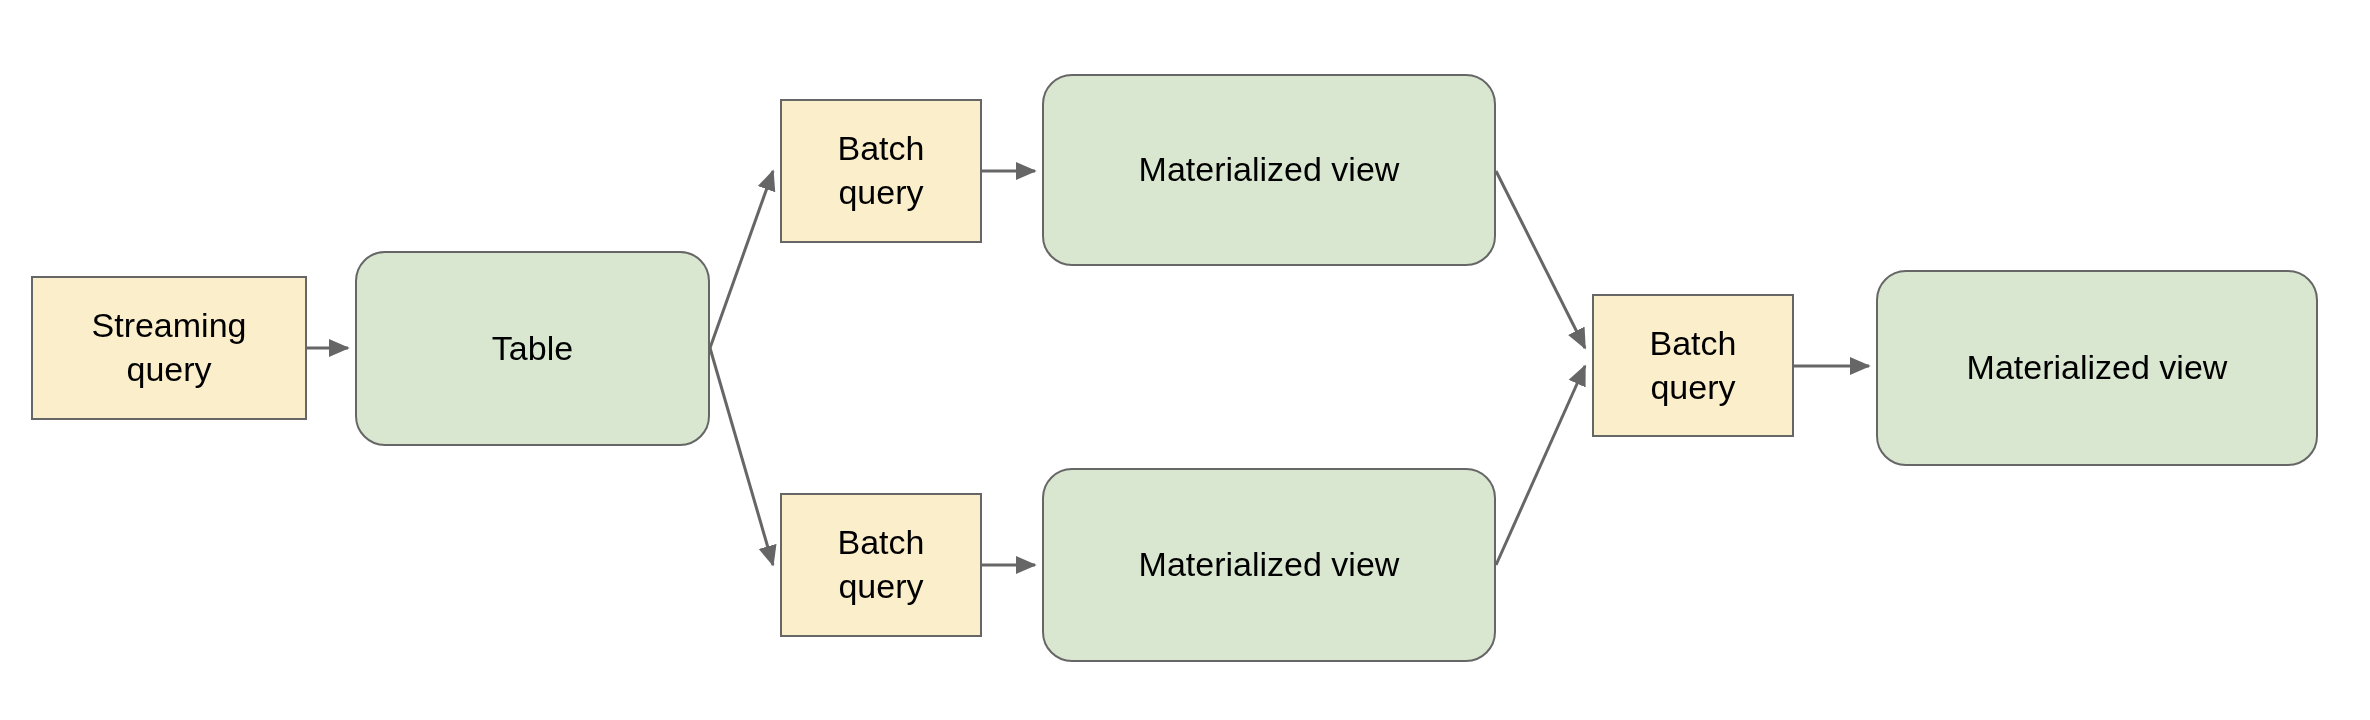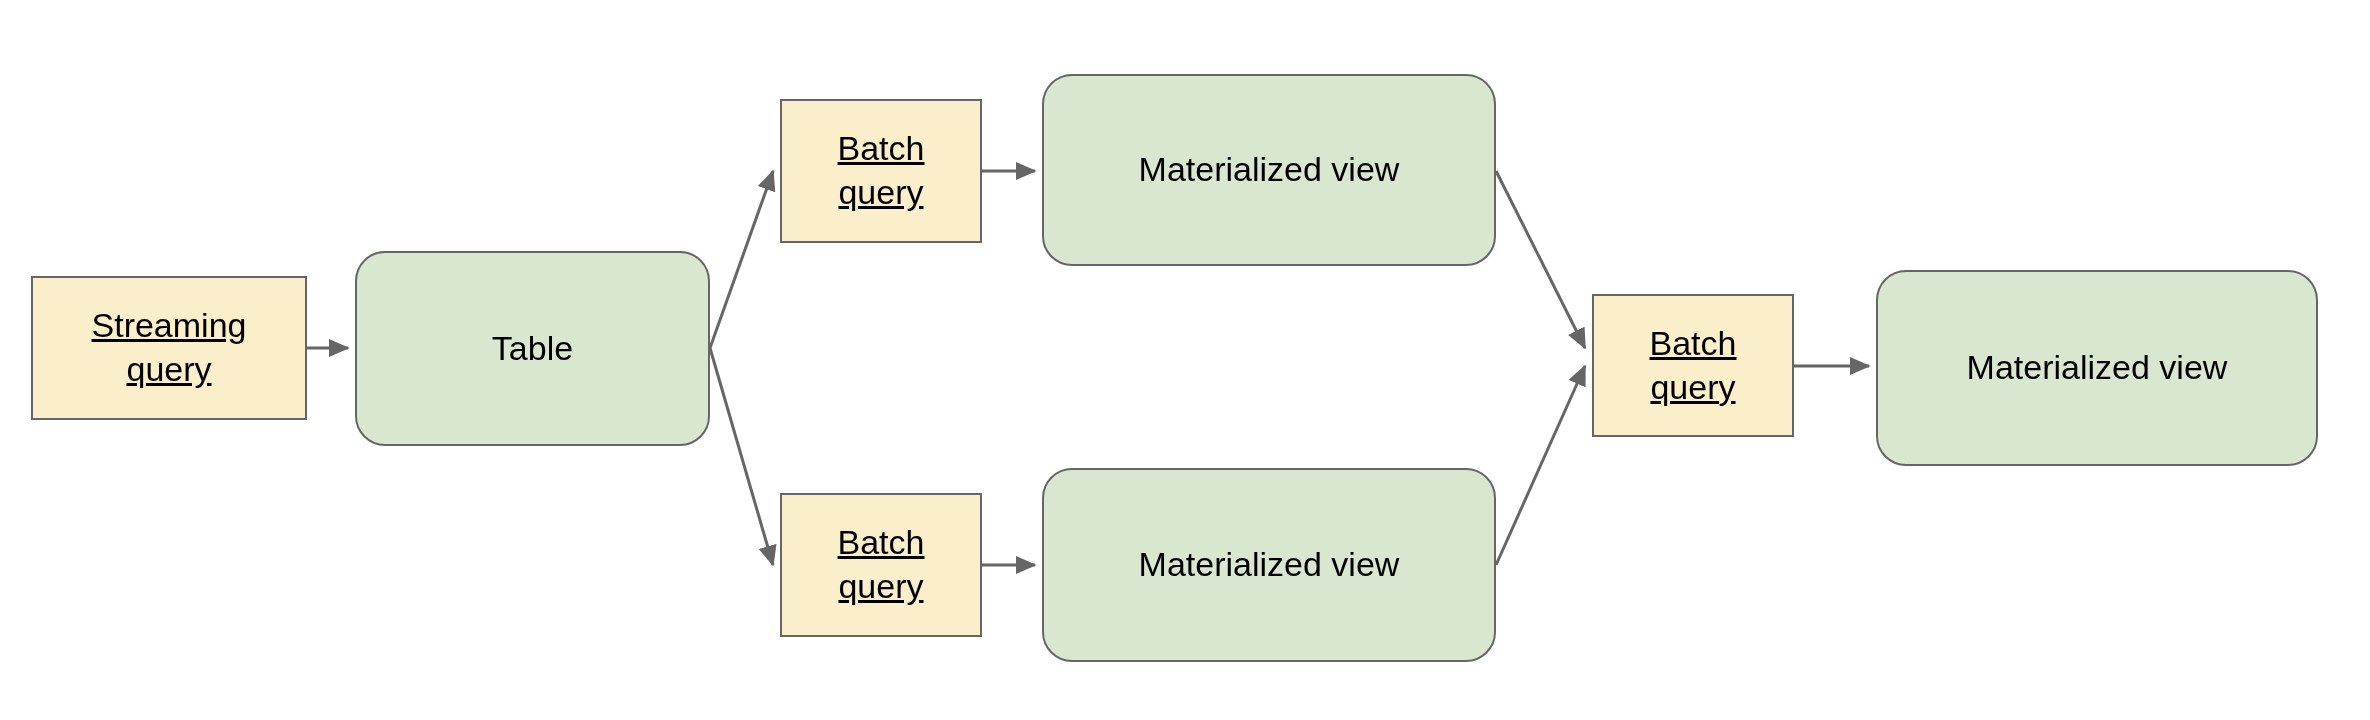--- a/index.html
+++ b/index.html
@@ -33,21 +33,20 @@
     color: #000000;
     font-size: 34px;
     line-height: 1.28;
     border: 2px solid #666666;
     z-index: 2;
     white-space: pre-line;
   }
   .node.query {
     background: #fbeecb;
     border-radius: 0;
-    text-decoration: underline;
   }
   .node.store {
     background: #d9e7d0;
     border-radius: 30px;
   }
   .node-label {
     display: block;
     white-space: pre-line;
   }
 </style>

